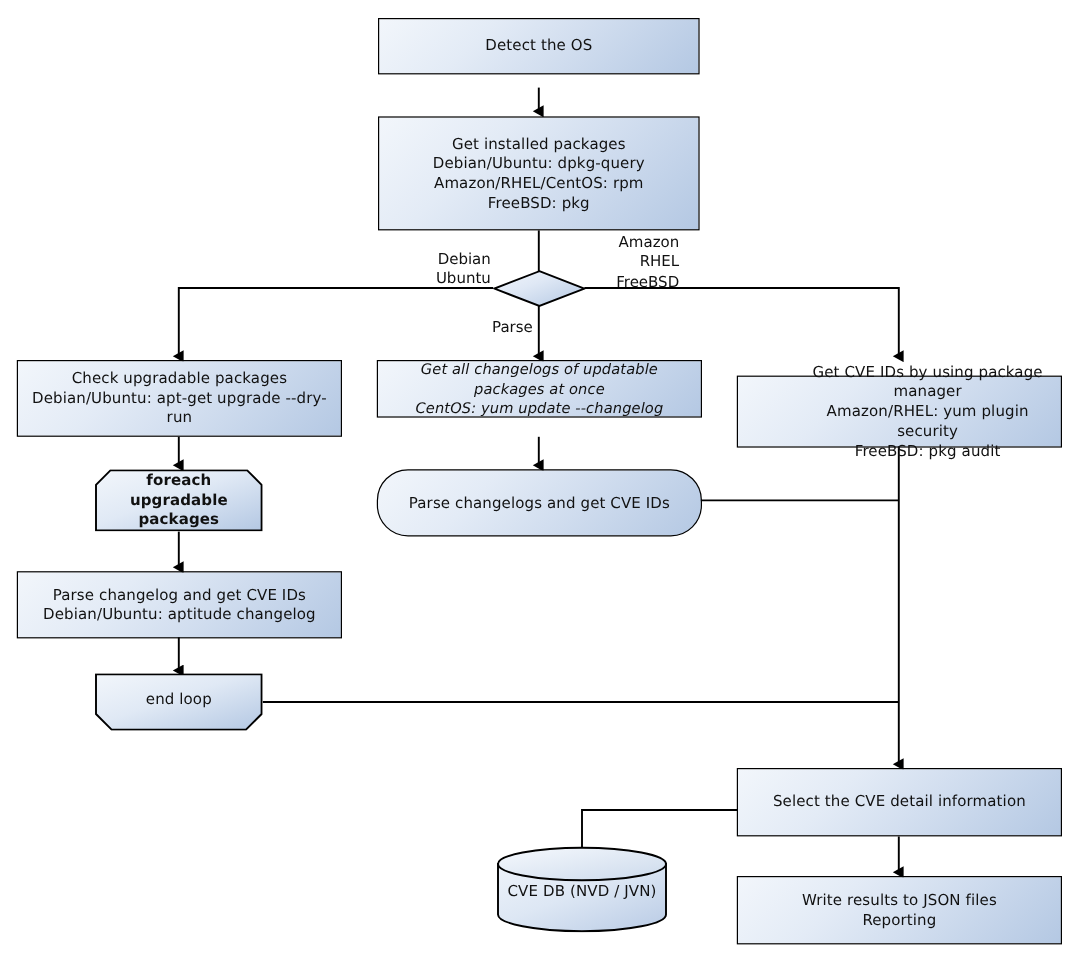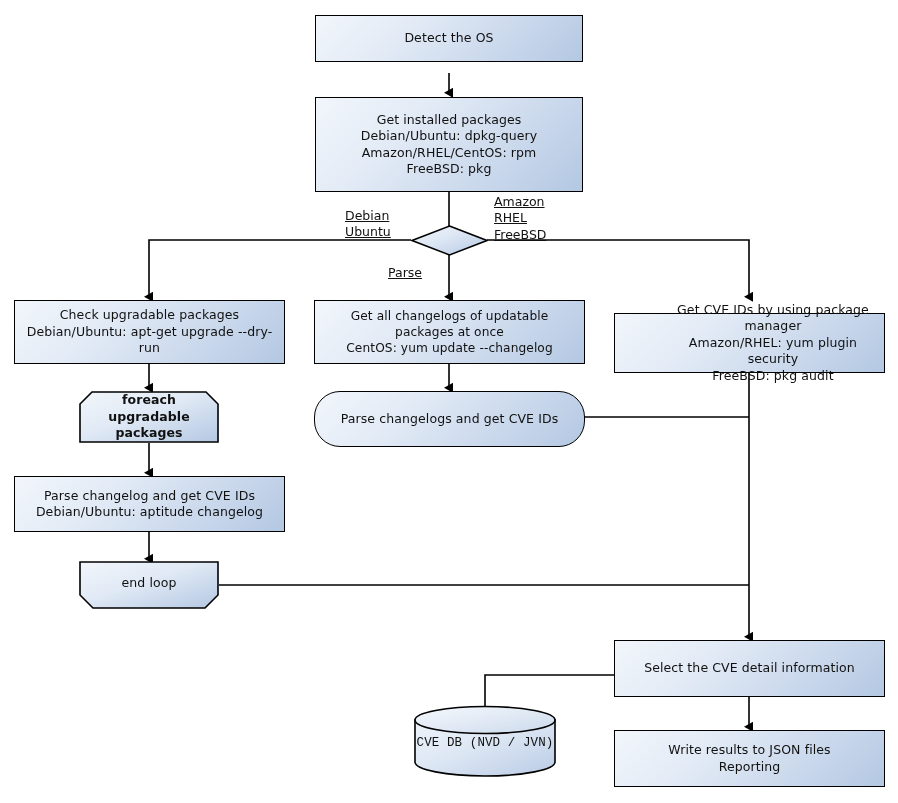--- a/index.html
+++ b/index.html
@@ -93,22 +93,21 @@
     height: 803px;
     pointer-events: none;
   }
   
   .edge-label {
     position: absolute;
     font-size: 12.5px;
     line-height: 1.3;
     color: #111111;
     white-space: pre-line;
-    text-align: left;
-    text-decoration: underline;
+    text-align: right;
   }
 </style>
 </head>
 <body>
 
 <div id="canvas">
 
   <svg class="edges" width="898" height="803" viewBox="0 0 898 803">
     <defs>
       <marker id="arrow" markerWidth="10" markerHeight="10" refX="5.2" refY="4" orient="auto" markerUnits="userSpaceOnUse">
@@ -177,21 +176,21 @@
       <polygon points="38.5,1 76,15.5 38.5,30 1,15.5" fill="url(#gdiam)" stroke="#000000" stroke-width="1.6"></polygon>
     </svg>
     <span class="txt"></span>
   </div>
 
   <div class="node process" style="left:14px; top:300px; width:271px; height:64px;">
     <span class="txt">Check upgradable packages
 Debian/Ubuntu: apt-get upgrade --dry-run</span>
   </div>
 
-  <div class="node process" style="left:314px; top:300px; width:271px; height:64px;">
+  <div class="node process" style="left:314px; top:300px; width:271px; height:48px;font-style:italic;">
     <span class="txt" style="font-size:12.2px;">Get all changelogs of updatable packages at once
 CentOS: yum update --changelog</span>
   </div>
 
   <div class="node process" style="left:614px; top:313px; width:271px; height:60px;padding-left:47px;">
     <span class="txt">Get CVE IDs by using package manager
 Amazon/RHEL: yum plugin security
 FreeBSD: pkg audit</span>
   </div>
 
@@ -246,21 +245,21 @@
           <stop offset="100%" stop-color="#b9cbe5"></stop>
         </linearGradient>
         <linearGradient id="gdbtop" x1="0" y1="0" x2="1" y2="1">
           <stop offset="0%" stop-color="#f6f9fd"></stop>
           <stop offset="100%" stop-color="#ccdaec"></stop>
         </linearGradient>
       </defs>
       <path d="M 2,15 L 2,57 A 70,14 0 0 0 142,57 L 142,15 Z" fill="url(#gdb)" stroke="#000000" stroke-width="1.6"></path>
       <ellipse cx="72" cy="15" rx="70" ry="13.5" fill="url(#gdbtop)" stroke="#000000" stroke-width="1.6"></ellipse>
     </svg>
-    <span class="db-label" style="margin-top:4px;font-family:Liberation Mono, monospace;">CVE DB (NVD / JVN)</span>
+    <span class="db-label" style="margin-top:4px;">CVE DB (NVD / JVN)</span>
   </div>
 
   <div class="node process" style="left:614px; top:730px; width:271px; height:57px;">
     <span class="txt">Write results to JSON files
 Reporting</span>
   </div>
 
 </div>
 
 </body></html>

